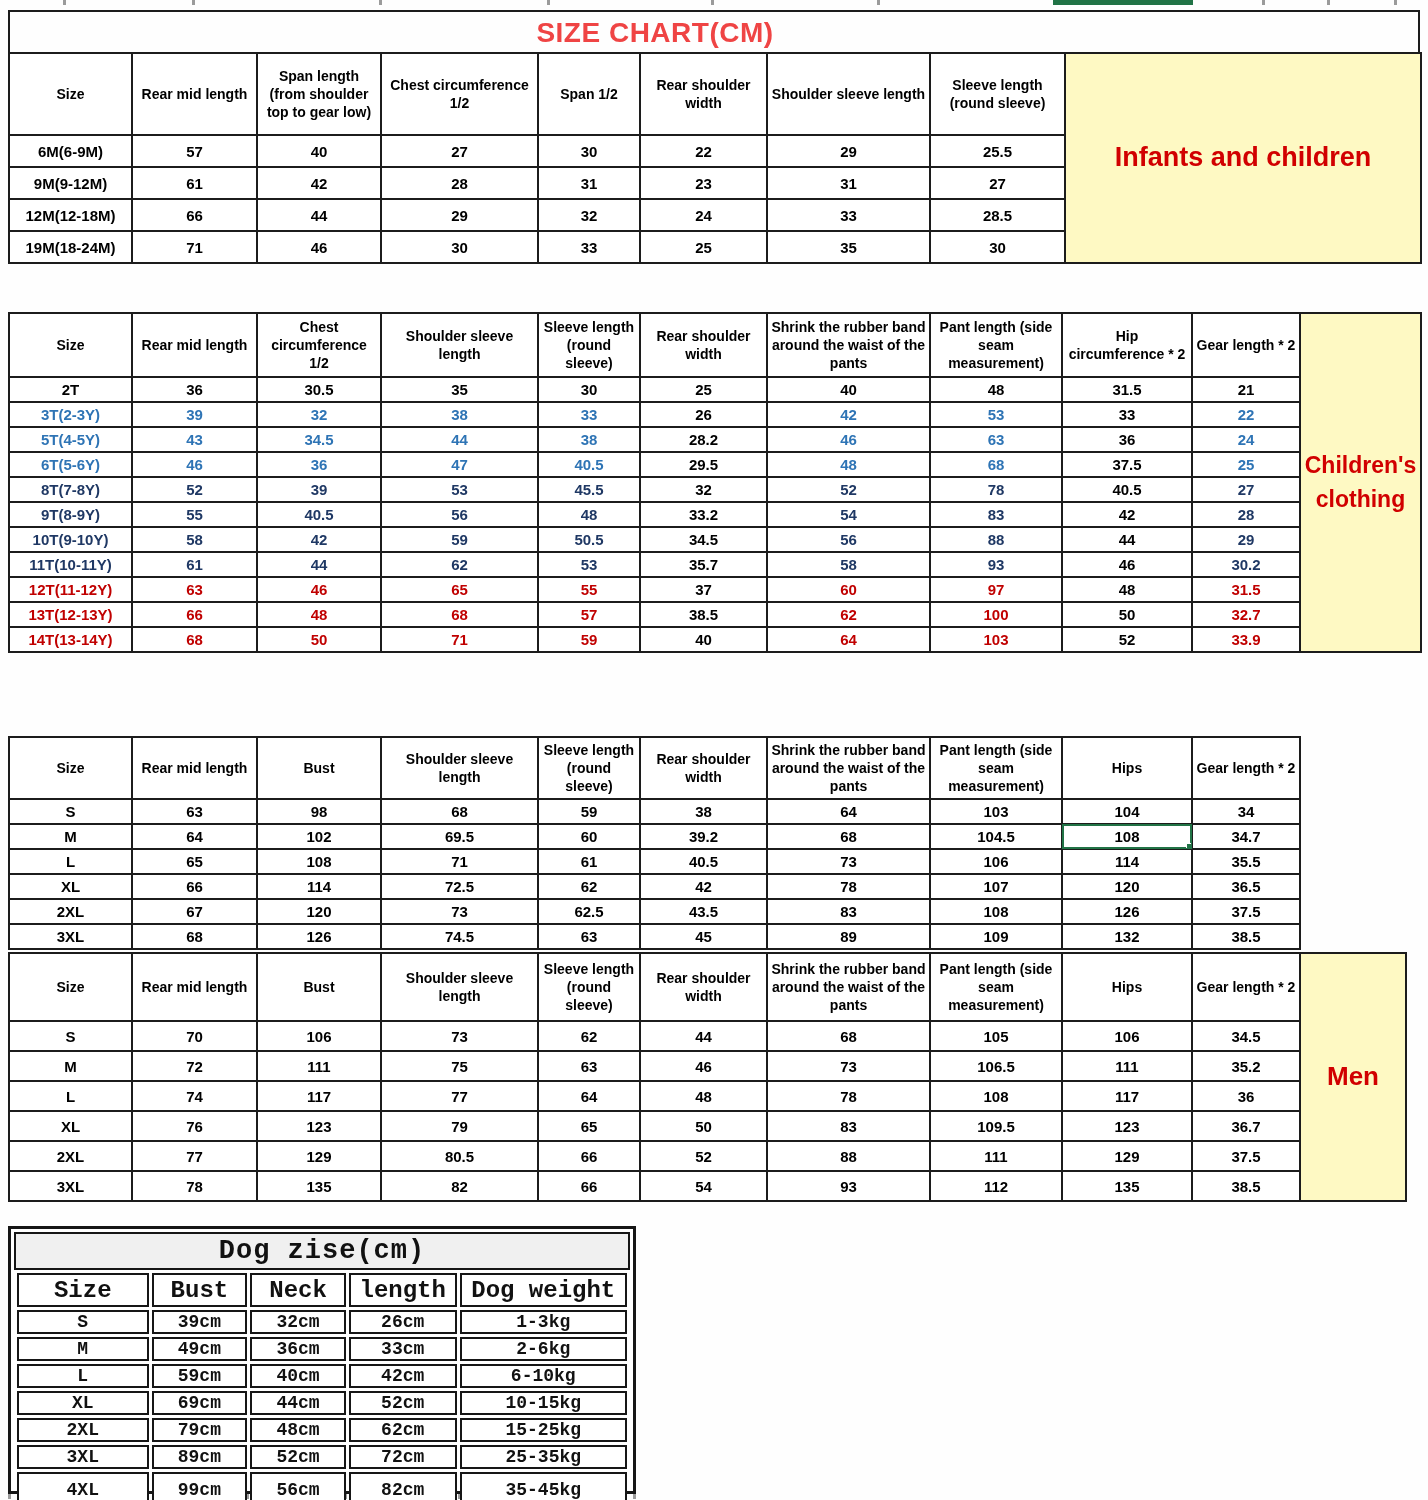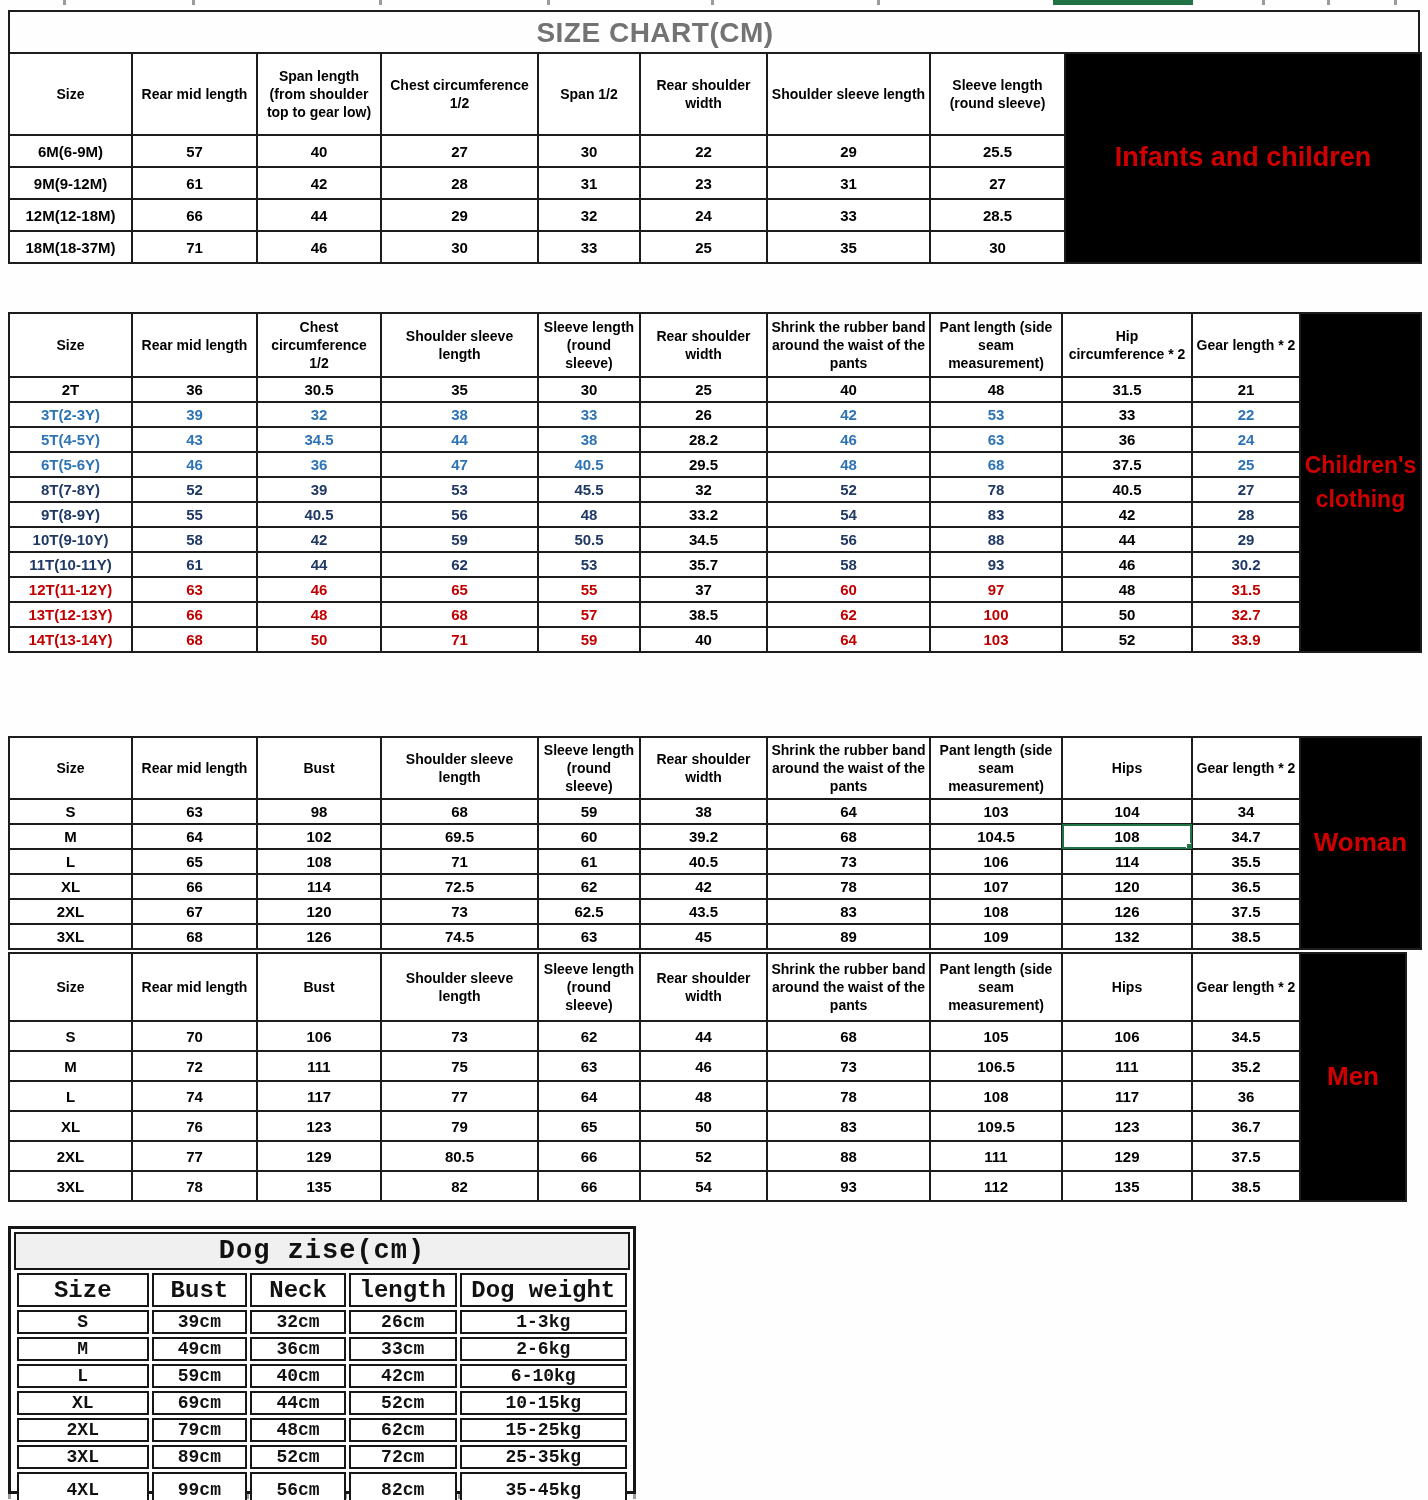--- a/index.html
+++ b/index.html
@@ -8,21 +8,21 @@
     position: relative; width: 1428px; height: 1500px; background: #fefefe;
     font-family: "Liberation Sans", sans-serif; overflow: hidden;
   }
   
   .ticks i { position:absolute; width:3px; height:5px; background:#9b9b9b; }
   .ticks b.green { position:absolute; height:5px; background: var(--c-green,#217346); }
 
   .title-box {
     position:absolute; left:8px; top:10px; width:1412px; height:45px;
     border:2px solid #1c1c1c; display:flex; align-items:center; justify-content:center;
-    padding-right:118px; font-size:28px; font-weight:bold; color:#737373; letter-spacing:.5px;
+    padding-right:118px; font-size:28px; font-weight:bold; color:#ef4444; letter-spacing:.5px;
   }
 
   .band { position:absolute; left:8px; display:flex; align-items:stretch; }
 
   table.grid { border-collapse:collapse; table-layout:fixed; background:#fff; }
   table.grid th, table.grid td {
     border:2px solid #1c1c1c; text-align:center; vertical-align:middle;
     font-weight:bold; padding:1px 3px; overflow:hidden;
   }
   table.grid th { font-size:14px; line-height:1.3; color:#000; }
@@ -39,21 +39,21 @@
   tr.c-red   td { color: var(--c-red,#c00000); }
   td.black { color:#000 !important; }
 
   td.sel { outline:2px solid var(--c-green,#217346); outline-offset:-2px; }
   td.sel::after {
     content:""; position:absolute; right:-4px; bottom:-4px; width:7px; height:7px;
     background:var(--c-green,#217346); border:1px solid #fff; z-index:5;
   }
 
   .side-label {
-    margin-left:-2px; border:2px solid #1c1c1c; background:#000000;
+    margin-left:-2px; border:2px solid #1c1c1c; background:#fef9c3;
     display:flex; align-items:center; justify-content:center; text-align:center;
     color: var(--c-label,#d10000); font-weight:bold; line-height:1.45;
   }
   .side-label.infants  { width:358px; font-size:27px; }
   .side-label.children { width:123px; font-size:23px; padding:0 6px; }
   .side-label.woman    { width:123px; font-size:26px; }
   .side-label.men      { width:108px; font-size:26px; }
 
   
   .dog-box {
@@ -149,21 +149,21 @@
             <td>12M(12-18M)</td>
             <td>66</td>
             <td>44</td>
             <td>29</td>
             <td>32</td>
             <td>24</td>
             <td>33</td>
             <td>28.5</td>
           </tr>
           <tr class="c-black">
-            <td>18M(18-37M)</td>
+            <td>19M(18-24M)</td>
             <td>71</td>
             <td>46</td>
             <td>30</td>
             <td>33</td>
             <td>25</td>
             <td>35</td>
             <td>30</td>
           </tr>
         </tbody>
     </table>
@@ -432,21 +432,20 @@
             <td>74.5</td>
             <td>63</td>
             <td>45</td>
             <td>89</td>
             <td>109</td>
             <td>132</td>
             <td>38.5</td>
           </tr>
         </tbody>
     </table>
-    <div class="side-label woman">Woman</div>
   </section>
 
   <section class="band" style="top:952px">
     <table class="grid" id="t-men">
       <colgroup>
           <col style="width:123px">
           <col style="width:125px">
           <col style="width:124px">
           <col style="width:157px">
           <col style="width:102px">

